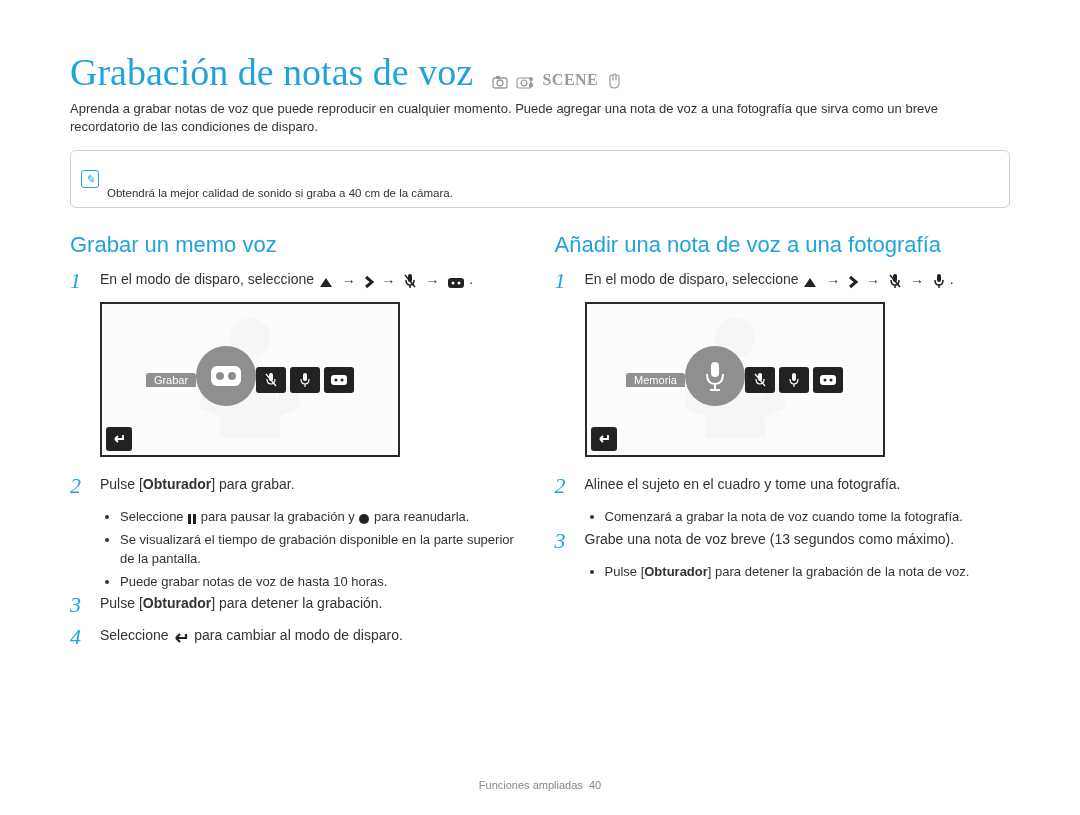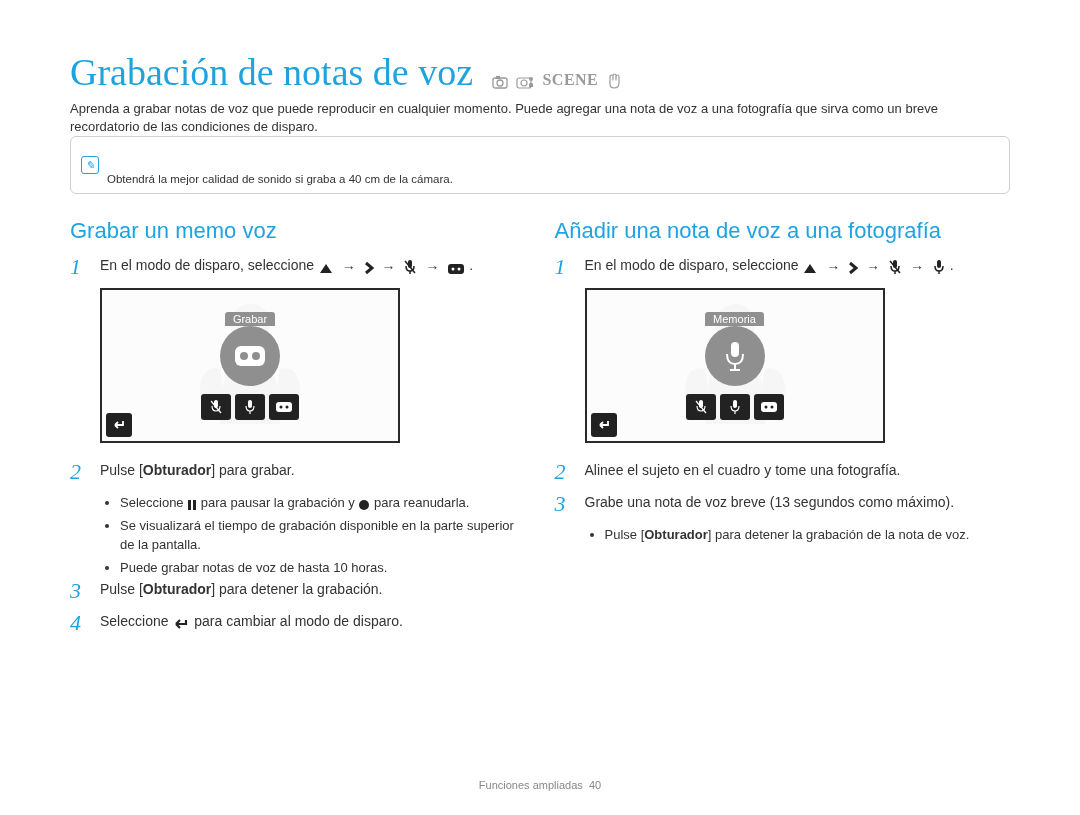--- a/index.html
+++ b/index.html
@@ -32,20 +32,21 @@
     .title-icons span { margin-right: 4px; }
     .scene-text {
       font-family: Georgia, serif;
       font-weight: bold;
       letter-spacing: 0.5px;
     }
     .intro {
       font-size: 13px;
       color: #333;
       line-height: 1.4;
+      margin-bottom: 14px;
     }
     .tip-box {
       border: 1px solid #d0d0d0;
       border-radius: 6px;
       padding: 8px 10px;
       display: flex;
       align-items: center;
       gap: 8px;
       margin-bottom: 24px;
     }
@@ -116,21 +117,21 @@
       justify-content: center;
     }
     .watermark {
       position: absolute;
       opacity: 0.12;
       font-size: 58px;
       color: #999;
     }
     .screen-content {
       display: flex;
-      flex-direction: column;
+      flex-direction: row;
       align-items: center;
       z-index: 1;
     }
     .screen-label {
       font-size: 11px;
       color: #fff;
       background: #909090;
       padding: 1px 8px;
       border-radius: 3px 3px 0 0;
       margin-bottom: 0;
@@ -418,20 +419,23 @@
           <svg width="16" height="14">
               <path d="M12 3 L12 7 L4 7 M4 7 L7 4 M4 7 L7 10" fill="none" stroke="#fff" stroke-width="1.8"></path>
             </svg>
         </div>
       </div>
 
       <div class="step">
         <div class="step-num">2</div>
         <div class="step-body">Alinee el sujeto en el cuadro y tome una fotografía.</div>
       </div>
+      <ul class="bullet-list">
+        <li>Comenzará a grabar la nota de voz cuando tome la fotografía.</li>
+      </ul>
 
       <div class="step">
         <div class="step-num">3</div>
         <div class="step-body">Grabe una nota de voz breve (13 segundos como máximo).</div>
       </div>
       <ul class="bullet-list">
         <li>
           <span>Pulse [</span><strong>Obturador</strong><span>] para detener la grabación de la nota de voz.</span>
         </li>
       </ul>

